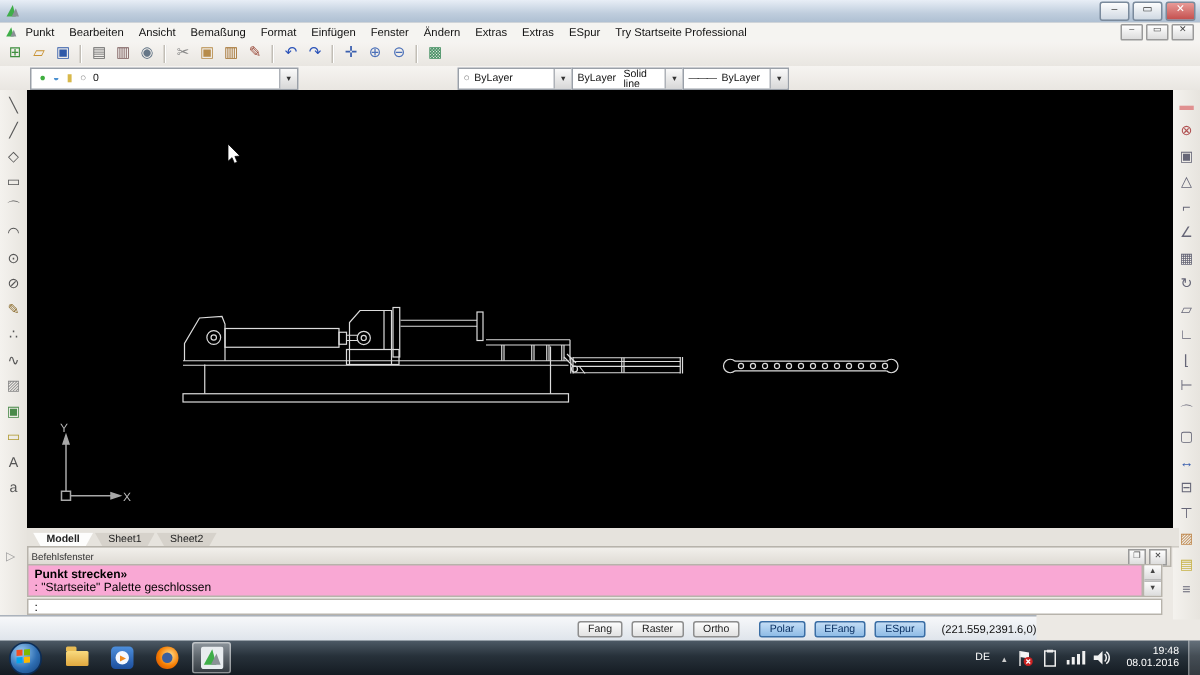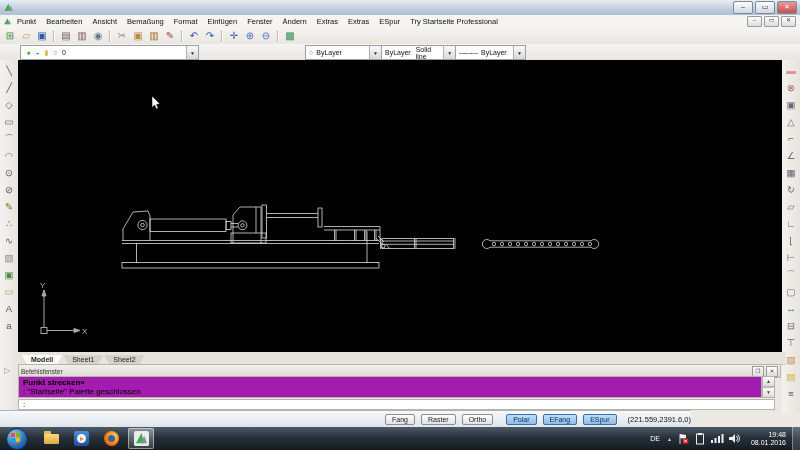--- a/index.html
+++ b/index.html
@@ -29,21 +29,21 @@
   
   .canvas{left:18px;top:60px;width:764px;height:292px;background:#000;}
   
   .tabsbar{left:18px;top:352px;width:764px;height:12px;background:#e6e3dd;border-bottom:1px solid #cfccc5;display:flex;align-items:flex-end;padding-left:4px;}
   .tab{font-size:7px;color:#222;padding:1px 9px;margin-right:1px;background:#d6d2cb;clip-path:polygon(0 0,100% 0,calc(100% - 5px) 100%,5px 100%);}
   .tab.active{background:#fdfdfc;font-weight:bold;}
   
   .cmdgutter{left:0;top:352px;width:18px;height:58px;background:linear-gradient(90deg,#f4f2ee,#e7e4de);}
   .cmdhead{left:18px;top:364px;width:757px;height:12px;background:linear-gradient(#f2f0ec,#ddd9d2);border:1px solid #b7b3ab;display:flex;align-items:center;font-size:6.5px;color:#333;padding:0 2px;}
   .cmdbtn{width:10px;height:9px;border:1px solid #9a9a9a;background:linear-gradient(#fff,#ddd);font-size:5.5px;line-height:8px;text-align:center;color:#444;margin-left:2px;}
-  .cmdbody{left:18px;top:376px;width:744px;height:22px;background:#a21caf;border:1px solid #b7b3ab;font-size:8px;color:#000;padding:1px 4px;box-sizing:border-box;}
+  .cmdbody{left:18px;top:376px;width:744px;height:22px;background:#f9a8d4;border:1px solid #b7b3ab;font-size:8px;color:#000;padding:1px 4px;box-sizing:border-box;}
   .cmdscroll{left:762px;top:376px;width:13px;height:22px;background:#f0efec;border:1px solid #b7b3ab;box-sizing:border-box;}
   .sbtn{width:11px;height:9px;background:linear-gradient(#fcfcfc,#dcdcdc);border-bottom:1px solid #bbb;font-size:5px;text-align:center;line-height:9px;color:#444;}
   .cmdinput{left:18px;top:399px;width:757px;height:11px;background:#fff;border:1px solid #b7b3ab;font-size:8px;color:#000;padding:0 4px;box-sizing:border-box;}
   
   .statusbar{left:0;top:410px;width:691px;height:17px;background:linear-gradient(#f7f8fa,#dde3ea);border-top:1px solid #aab2bc;display:flex;align-items:center;justify-content:flex-end;}
   .stbtn{font-size:7px;color:#222;border:1px solid #8e8e8e;border-radius:2px;background:linear-gradient(#fdfdfd,#e2e2e2);padding:1px 6px;margin:0 3px;}
   .stbtn.on{background:linear-gradient(#c3ddf6,#8fbce6);border-color:#3a6ea5;color:#062c5e;}
   .coords{font-size:7.5px;color:#111;margin-left:8px;}
   
   .taskbar{left:0;top:427px;width:800px;height:23px;background:linear-gradient(#4d5a66,#27313a 45%,#141b22);display:flex;align-items:center;}

